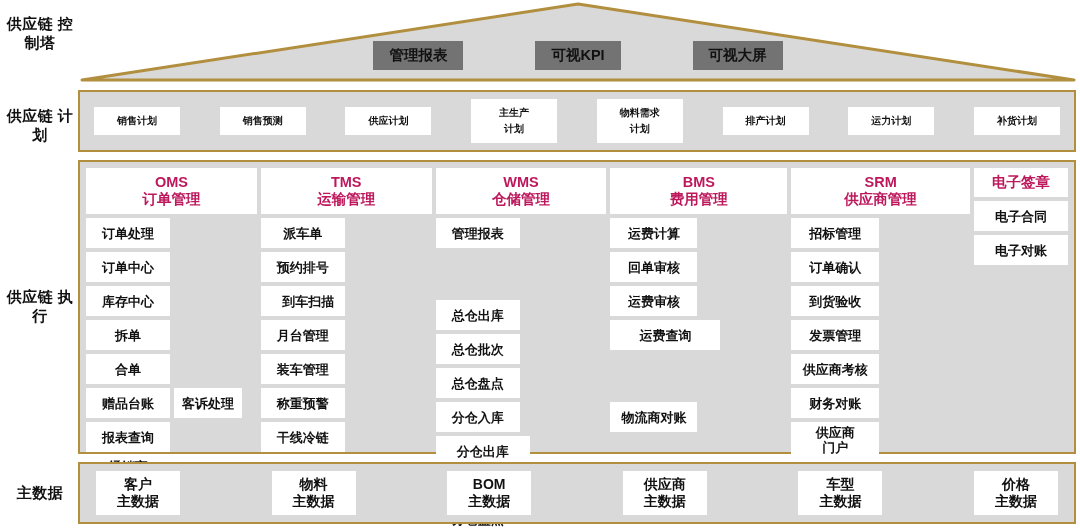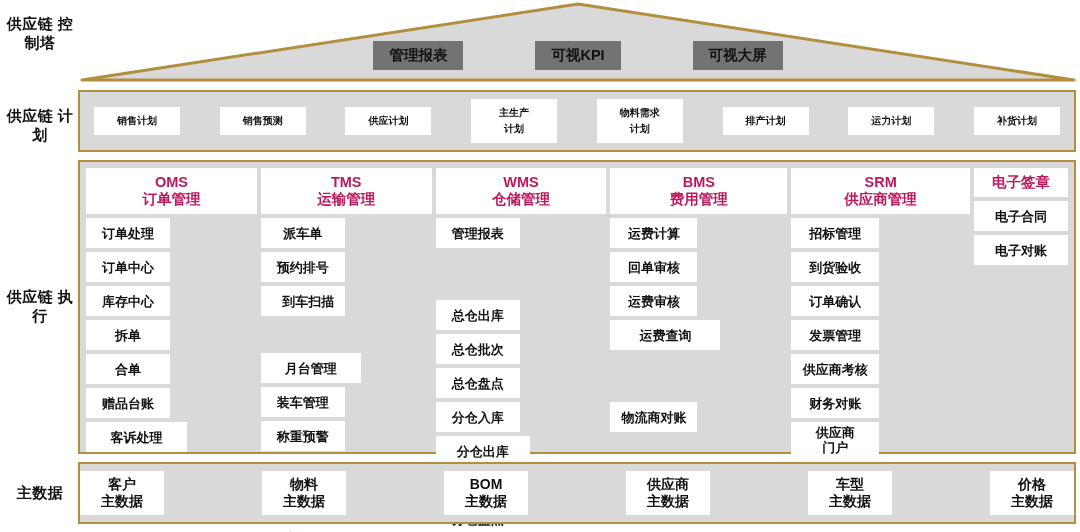--- a/index.html
+++ b/index.html
@@ -146,21 +146,21 @@
   }
   .cell.tall { height: 36px; }
 
   
   #master-band {
     top: 462px;
     height: 62px;
     display: flex;
     align-items: center;
     justify-content: space-between;
-    padding: 0 0;
+    padding: 0 16px;
   }
   .master-box {
     background: #ffffff;
     font-size: 14px;
     font-weight: bold;
     line-height: 17px;
     text-align: center;
     padding: 5px 14px;
     color: #111111;
     white-space: pre-line;
@@ -214,37 +214,37 @@
     <div class="module" style="width:172px;">
       <div class="module-head">OMS
 订单管理</div>
       <div class="module-grid">
         <div class="cell" style="width:84px;">订单处理</div>
         <div class="cell" style="width:84px;">订单中心</div>
         <div class="cell" style="width:84px;">库存中心</div>
         <div class="cell" style="width:84px;">拆单</div>
         <div class="cell" style="width:84px;">合单</div>
         <div class="cell" style="width:84px;">赠品台账</div>
-        <div class="cell" style="width:101px;">客诉处理</div>
+        <div class="cell" style="width:68px;">客诉处理</div>
         <div class="cell" style="width:84px;">报表查询</div>
         <div class="cell tall" style="width:84px;">经销商
 订单</div>
         <div class="cell tall" style="width:84px;">卖场订单</div>
 
       </div>
     </div>
 
     <div class="module" style="width:172px;">
       <div class="module-head">TMS
 运输管理</div>
       <div class="module-grid">
         <div class="cell" style="width:84px;">派车单</div>
         <div class="cell" style="width:84px;">预约排号</div>
         <div class="cell" style="width:84px;padding-left:13px;">到车扫描</div>
-        <div class="cell" style="width:100px;margin-top:33px;">月台管理</div>
+        <div class="cell" style="width:84px;">月台管理</div>
         <div class="cell" style="width:84px;">装车管理</div>
         <div class="cell" style="width:84px;">称重预警</div>
         <div class="cell" style="width:84px;">干线冷链</div>
         <div class="cell" style="width:84px;">支线冷链</div>
         <div class="cell" style="width:84px;">物流商考核</div>
       </div>
     </div>
 
     <div class="module" style="width:172px;">
       <div class="module-head">WMS
@@ -271,22 +271,22 @@
         <div class="cell" style="width:110px;">运费查询</div>
         <div class="cell" style="width:87px;margin-top:48px;">物流商对账</div>
       </div>
     </div>
 
     <div class="module" style="width:180px;">
       <div class="module-head">SRM
 供应商管理</div>
       <div class="module-grid">
         <div class="cell" style="width:88px;">招标管理</div>
+        <div class="cell" style="width:88px;">订单确认</div>
         <div class="cell" style="width:88px;">到货验收</div>
-        <div class="cell" style="width:88px;">订单确认</div>
         <div class="cell" style="width:88px;">发票管理</div>
         <div class="cell" style="width:88px;">供应商考核</div>
         <div class="cell" style="width:88px;">财务对账</div>
         <div class="cell tall" style="width:88px;">供应商
 门户</div>
       </div>
     </div>
 
     <div class="module" style="width:94px;">
       <div class="module-head">电子签章</div>

